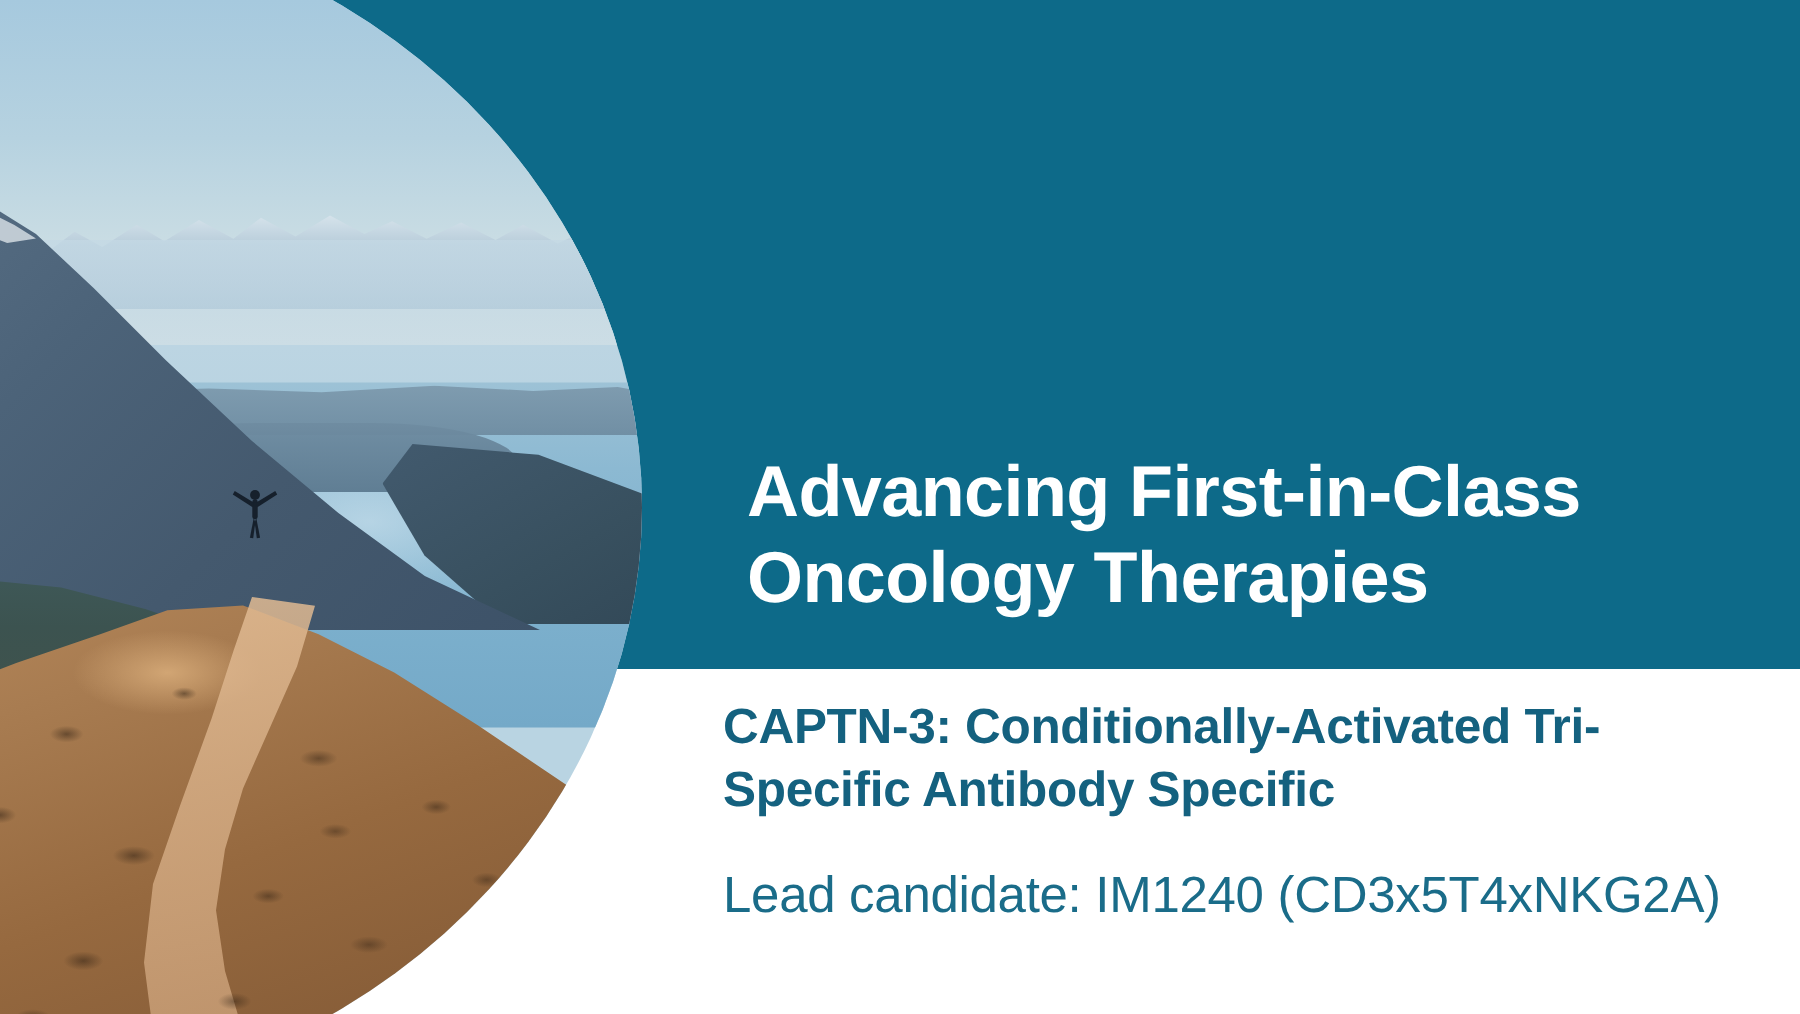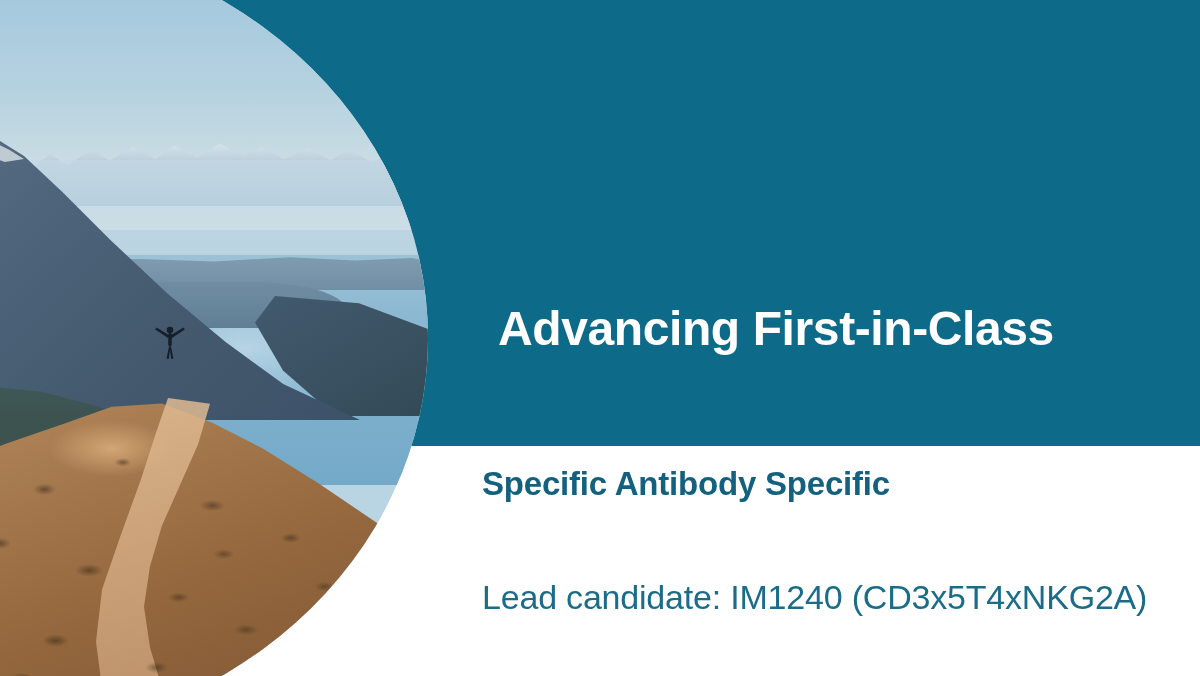--- a/index.html
+++ b/index.html
@@ -297,21 +297,23 @@
           <path d="M22.6 13.2 L35.5 5.4 L36.8 7.6 L23.6 16.2 Z"></path>
           <path d="M21.2 23 L18.6 36.5 L20.8 36.9 L22.2 26.5 Z"></path>
           <path d="M22.8 23 L25.4 36.5 L23.2 36.9 L21.8 26.5 Z"></path>
         </g>
       </svg>
     </div>
   </div>
 
   <div class="title-block">
     <div class="title-line">Advancing First-in-Class</div>
+    <div class="title-line">Oncology Therapies</div>
   </div>
 
   <div class="subtitle-block">
+    <div class="subtitle-line">CAPTN-3: Conditionally-Activated Tri-</div>
     <div class="subtitle-line">Specific Antibody Specific</div>
   </div>
 
   <div class="lead-line">Lead candidate: IM1240 (CD3x5T4xNKG2A)</div>
 
 </div>
 
 </body></html>

